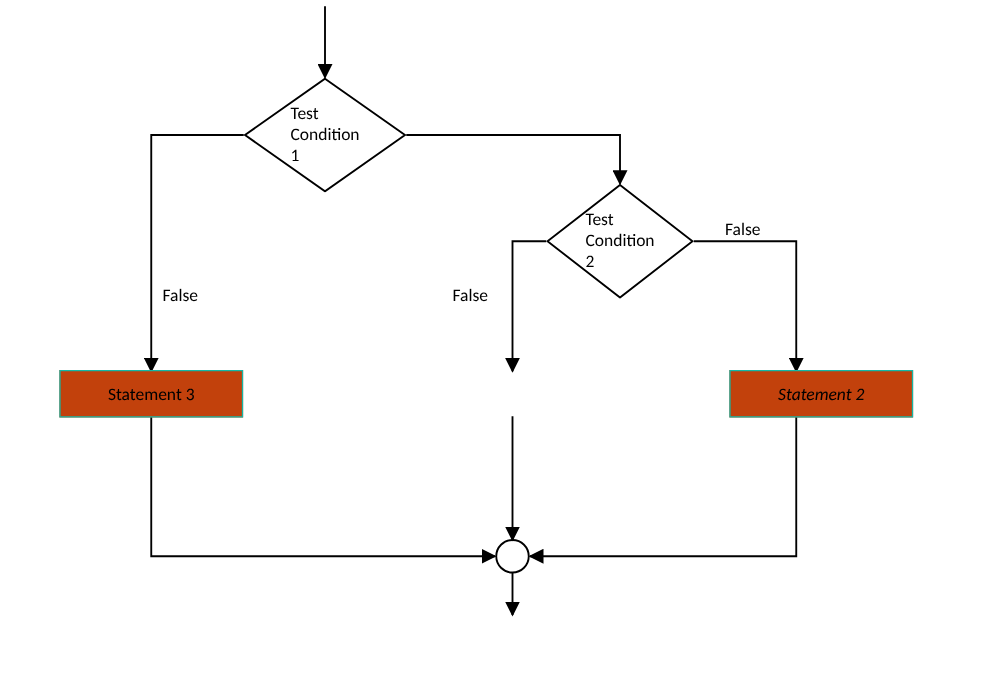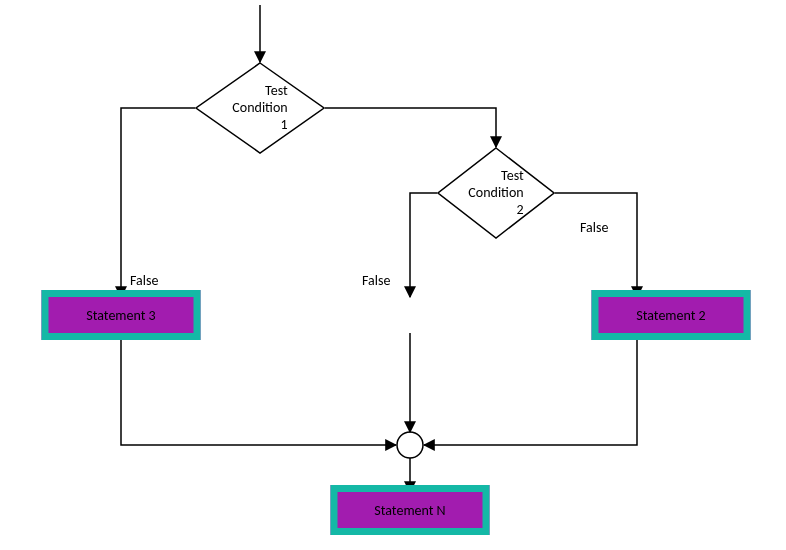--- a/index.html
+++ b/index.html
@@ -22,38 +22,37 @@
     transform: translate(-50%, -50%);
   }
   .diamond svg {
     display: block;
   }
   .diamond-label {
     position: absolute;
     left: 50%;
     top: 50%;
     transform: translate(-50%, -50%);
-    text-align: right;
+    text-align: left;
     line-height: 1.2;
     white-space: nowrap;
   }
   .rect {
     position: absolute;
-    border: 7px solid #14b8a6;
-    background: #a21caf;
+    border: 1px solid #14b8a6;
+    background: #c2410c;
     display: flex;
     align-items: center;
     justify-content: center;
     text-align: center;
     transform: translate(-50%, -50%);
   }
   .edge-label {
     position: absolute;
     white-space: nowrap;
-    margin-top: 44px;
   }
   svg.layer {
     position: absolute;
     left: 0;
     top: 0;
     width: 786px;
     height: 550px;
     overflow: visible;
   }
 </style>
@@ -110,25 +109,22 @@
       <span>Condition</span><br>
       <span>2</span>
     </div>
   </div>
 
   <div class="rect" style="left:121px; top:315px; width:145px; height:36px;">
     <span>Statement 3</span>
   </div>
 
 
-  <div class="rect" style="left:671px; top:315px; width:145px; height:36px;">
+  <div class="rect" style="left:657px; top:315px; width:145px; height:36px;font-style:italic;">
     <span>Statement 2</span>
   </div>
 
-  <div class="rect" style="left:410px; top:510px; width:145px; height:36px;">
-    <span>Statement N</span>
-  </div>
 
   <div class="edge-label" style="left:130px; top:228px;">False</div>
   <div class="edge-label" style="left:362px; top:228px;">False</div>
   <div class="edge-label" style="left:580px; top:175px;">False</div>
 
 </div>
 
 </body></html>

